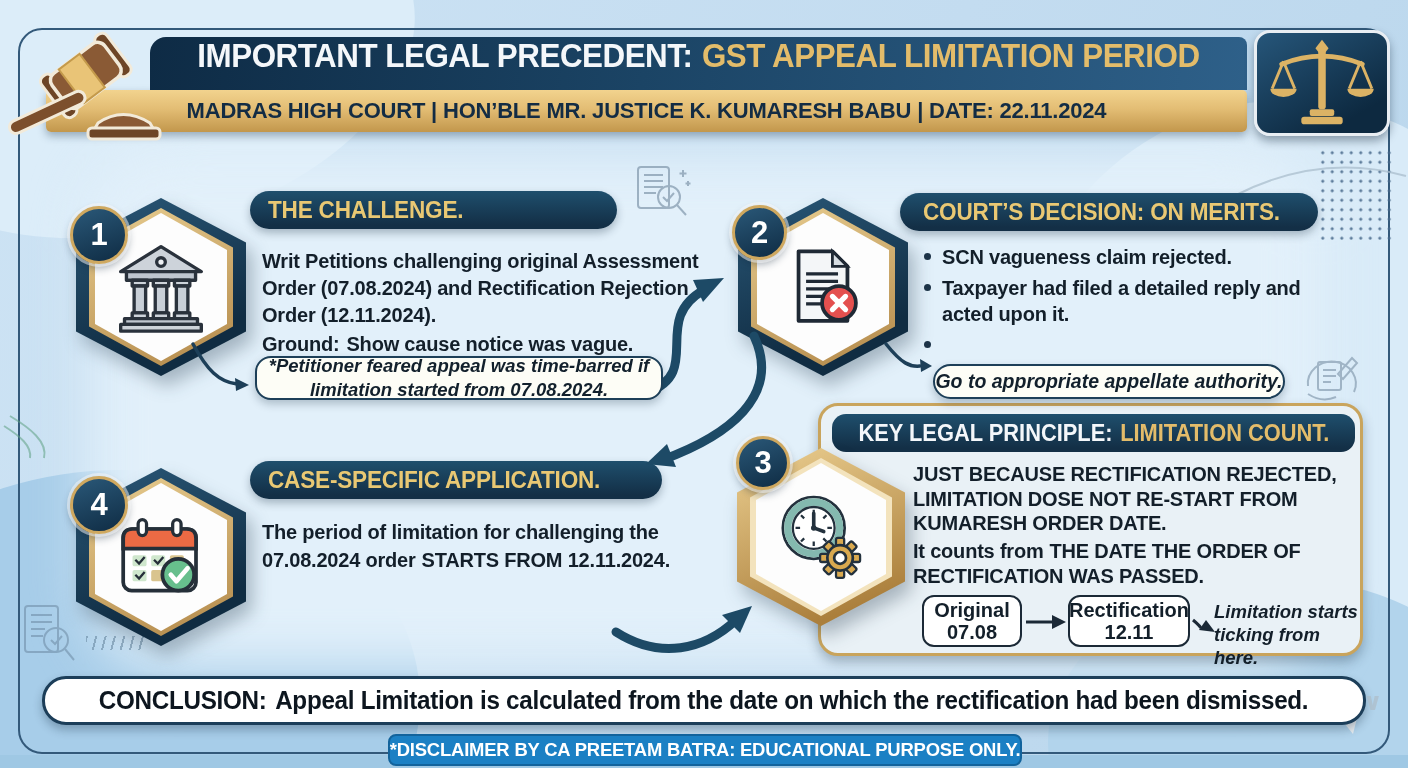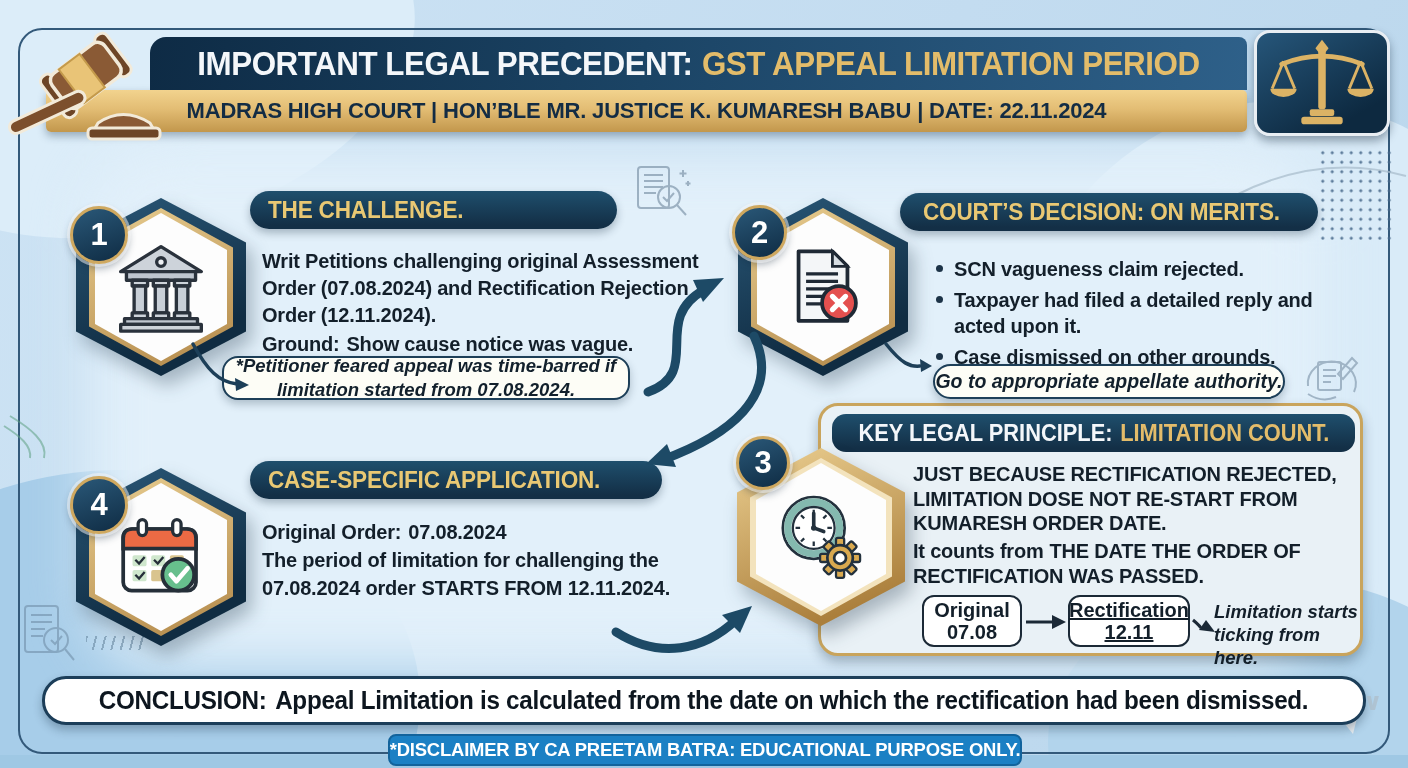--- a/index.html
+++ b/index.html
@@ -26,21 +26,21 @@
   .deco-svg{position:absolute;z-index:1;}
   .watermark{position:absolute;left:1363px;top:688px;font-size:24px;font-weight:bold;color:#aebdc8;z-index:6;opacity:.7;}
 
   
   .header-gold{position:absolute;left:46px;top:90px;width:1201px;height:42px;z-index:2;
     background:linear-gradient(180deg,#f2d38e 0%,#e3bd74 45%,#c2974c 100%);border-radius:5px;
     display:flex;align-items:center;justify-content:center;box-shadow:0 4px 9px rgba(20,45,70,.35);}
   .header-gold .sub{font-size:22px;font-weight:bold;color:#132c44;letter-spacing:-.2px;white-space:nowrap;}
   .header-navy{position:absolute;left:150px;top:37px;width:1097px;height:53px;z-index:3;
     background:linear-gradient(95deg,#0e2b45 0%,#1b4465 45%,#2e6089 100%);
-    border-radius:16px 8px 0 0;display:flex;align-items:center;justify-content:center;}
+    border-radius:16px 8px 0 0;display:flex;justify-content:center;}
   .header-navy .title{font-size:33px;font-weight:bold;letter-spacing:-.5px;white-space:nowrap;
     display:inline-block;transform:scaleX(.95);}
   .t-white{color:#f4f7fa;margin-right:10px;}
   .t-gold{color:#e3bc6a;}
   .scales-badge{position:absolute;left:1254px;top:30px;width:136px;height:106px;z-index:4;
     background:linear-gradient(150deg,#26567a 0%,#0d2940 80%);border:3.5px solid #e9eef3;border-radius:16px;
     display:flex;align-items:center;justify-content:center;box-shadow:0 5px 10px rgba(15,35,55,.4);}
   .gavel{position:absolute;left:2px;top:20px;z-index:5;}
 
   
@@ -59,21 +59,21 @@
   
   .banner{position:absolute;height:38px;z-index:2;border-radius:20px;
     background:linear-gradient(180deg,#1f4f6d 0%,#132f46 90%);
     display:flex;align-items:center;padding:0 18px;box-shadow:0 4px 8px rgba(15,40,60,.3);}
   .banner .bt{font-size:23.5px;font-weight:bold;color:#e9c873;letter-spacing:-.2px;white-space:nowrap;
     display:inline-block;transform:scaleX(.96);transform-origin:left center;}
   .body-text{position:absolute;z-index:2;font-size:20px;font-weight:bold;line-height:27px;color:#131f2a;letter-spacing:-.2px;margin-top:12px;}
   .callout{position:absolute;z-index:4;background:#fdfdf6;border:2.5px solid #1d3f58;border-radius:16px;
     display:flex;align-items:center;justify-content:center;text-align:center;
     font-style:italic;font-weight:bold;color:#12202c;box-shadow:0 4px 8px rgba(15,40,60,.25);}
-  .bullets{position:absolute;z-index:2;margin:16px;padding:0;list-style:none;font-size:20px;font-weight:bold;
+  .bullets{position:absolute;z-index:2;margin:4px;padding:0;list-style:none;font-size:20px;font-weight:bold;
     line-height:26px;color:#131f2a;letter-spacing:-.2px;}
   .bullets li{display:flex;gap:11px;margin-bottom:5px;}
   .bullets .dot{flex:0 0 auto;width:7px;height:7px;border-radius:50%;background:#1c3347;margin-top:9px;}
 
   
   .card{position:absolute;left:818px;top:403px;width:545px;height:253px;z-index:2;
     background:#e9f1f6;border:3px solid #c9a45c;border-radius:20px;box-shadow:0 6px 12px rgba(15,40,60,.3);}
   .card-header{position:absolute;left:11px;top:8px;width:523px;height:38px;border-radius:14px;
     background:linear-gradient(180deg,#1f4f6d 0%,#132f46 90%);display:flex;align-items:center;justify-content:center;}
   .card-header .ct{font-size:23px;font-weight:bold;white-space:nowrap;display:inline-block;transform:scaleX(.95);}
@@ -202,21 +202,21 @@
             <rect x="8" y="89" width="84" height="7" fill="#cdd3da"></rect>
         </g>
       </svg>
     </div>
   </div>
   <div class="badge" style="left:70px;top:206px;">1</div>
   <div class="body-text" style="left:262px;top:236px;width:450px;">
     <div>Writ Petitions challenging original Assessment Order (07.08.2024) and Rectification Rejection Order (12.11.2024).</div>
     <div style="margin-top:2px;"><span style="margin-right:7px;">Ground:</span><span>Show cause notice was vague.</span></div>
   </div>
-  <div class="callout" style="left:222px;top:356px;width:408px;height:43px;font-size:18.5px;line-height:24px;padding:20px 6px;">
+  <div class="callout" style="left:255px;top:356px;width:408px;height:43px;font-size:18.5px;line-height:24px;padding:20px 6px;">
     <span>*Petitioner feared appeal was time-barred if limitation started from 07.08.2024.</span>
   </div>
   <svg class="conn" style="left:185px;top:340px;" width="72" height="56" viewBox="0 0 72 56">
     <path d="M8 4C22 30 34 42 52 44" fill="none" stroke="#1d3f58" stroke-width="3.5" stroke-linecap="round"></path>
     <polygon points="64,45 50,38 51,51" fill="#1d3f58"></polygon>
   </svg>
 
   <div class="banner" style="left:900px;top:193px;width:418px;justify-content:center;">
     <span class="bt">COURT’S DECISION: ON MERITS.</span>
   </div>
@@ -238,21 +238,20 @@
     <li>
         <span class="dot"></span>
         <span>SCN vagueness claim rejected.</span>
       </li>
     <li>
         <span class="dot"></span>
         <span>Taxpayer had filed a detailed reply and acted upon it.</span>
       </li>
     <li>
         <span class="dot"></span>
-        <span>Case dismissed on other grounds.</span>
       </li>
   </ul>
   <div class="callout" style="left:933px;top:352px;width:352px;height:35px;font-size:19.5px;border-radius:18px;white-space:nowrap;margin-top:12px;">
     <span>Go to appropriate appellate authority.</span>
   </div>
   <svg class="conn" style="left:880px;top:340px;" width="60" height="36" viewBox="0 0 60 36">
     <path d="M6 4C22 24 30 27 40 26" fill="none" stroke="#1d3f58" stroke-width="3.5" stroke-linecap="round"></path>
     <polygon points="52,26 40,19 41,32" fill="#1d3f58"></polygon>
   </svg>
 
@@ -265,21 +264,21 @@
       <span style="margin-right:6px;">It counts from</span><span>THE DATE THE ORDER OF RECTIFICATION WAS PASSED.</span>
     </div>
     <div class="flow-box" style="left:101px;top:189px;width:100px;height:52px;">
       <span>Original</span>
       <span>07.08</span>
     </div>
     <svg class="conn" style="left:203px;top:206px;" width="44" height="20" viewBox="0 0 44 20">
       <path d="M2 10h28" stroke="#1b2936" stroke-width="3" fill="none"></path>
         <polygon points="42,10 28,3 28,17" fill="#1b2936"></polygon>
     </svg>
-    <div class="flow-box" style="left:247px;top:189px;width:122px;height:52px;text-decoration:underline;">
+    <div class="flow-box" style="left:247px;top:189px;width:122px;height:52px;">
       <span>Rectification</span>
       <span>12.11</span>
     </div>
     <svg class="conn" style="left:370px;top:208px;" width="26" height="22" viewBox="0 0 26 22">
       <path d="M2 6q6 5 8 8" stroke="#1b2936" stroke-width="3" fill="none"></path>
         <polygon points="24,18 8,16 15,6" fill="#1b2936"></polygon>
     </svg>
     <div class="flow-note" style="left:393px;top:194px;width:150px;">Limitation starts ticking from here.</div>
   </div>
   <div class="hex hex-gold" style="left:737px;top:448px;width:168px;">
@@ -336,21 +335,20 @@
             <path d="M25 69l4 4 6-7" stroke="#252f39" stroke-width="2.5" fill="none"></path>
           <rect x="42" y="64" width="15" height="12" rx="2" fill="#d9c48e"></rect>
         </g>
         <circle cx="71" cy="69" r="17" fill="#67bf8d" stroke="#252f39" stroke-width="4"></circle>
         <path d="M63 69l6 7 12-14" stroke="#fff" stroke-width="5" fill="none" stroke-linecap="round" stroke-linejoin="round"></path>
       </svg>
     </div>
   </div>
   <div class="badge" style="left:70px;top:476px;">4</div>
   <div class="body-text" style="left:262px;top:506px;width:452px;line-height:28px;">
-    <div><span style="margin-right:7px;">Original Order:</span><span>07.08.2024</span></div>
     <div><span style="margin-right:6px;">The period of limitation for challenging the 07.08.2024 order</span><span>STARTS FROM 12.11.2024.</span></div>
   </div>
 
   <svg class="arrows" width="1408" height="768" viewBox="0 0 1408 768">
     <g fill="none" stroke="#1d4a66" stroke-width="9" stroke-linecap="round">
       <path d="M648 392C704 372 650 320 704 290"></path>
       <path d="M754 336C782 396 728 436 662 460"></path>
       <path d="M616 632C660 660 704 650 736 620"></path>
     </g>
     <g fill="#1d4a66">

